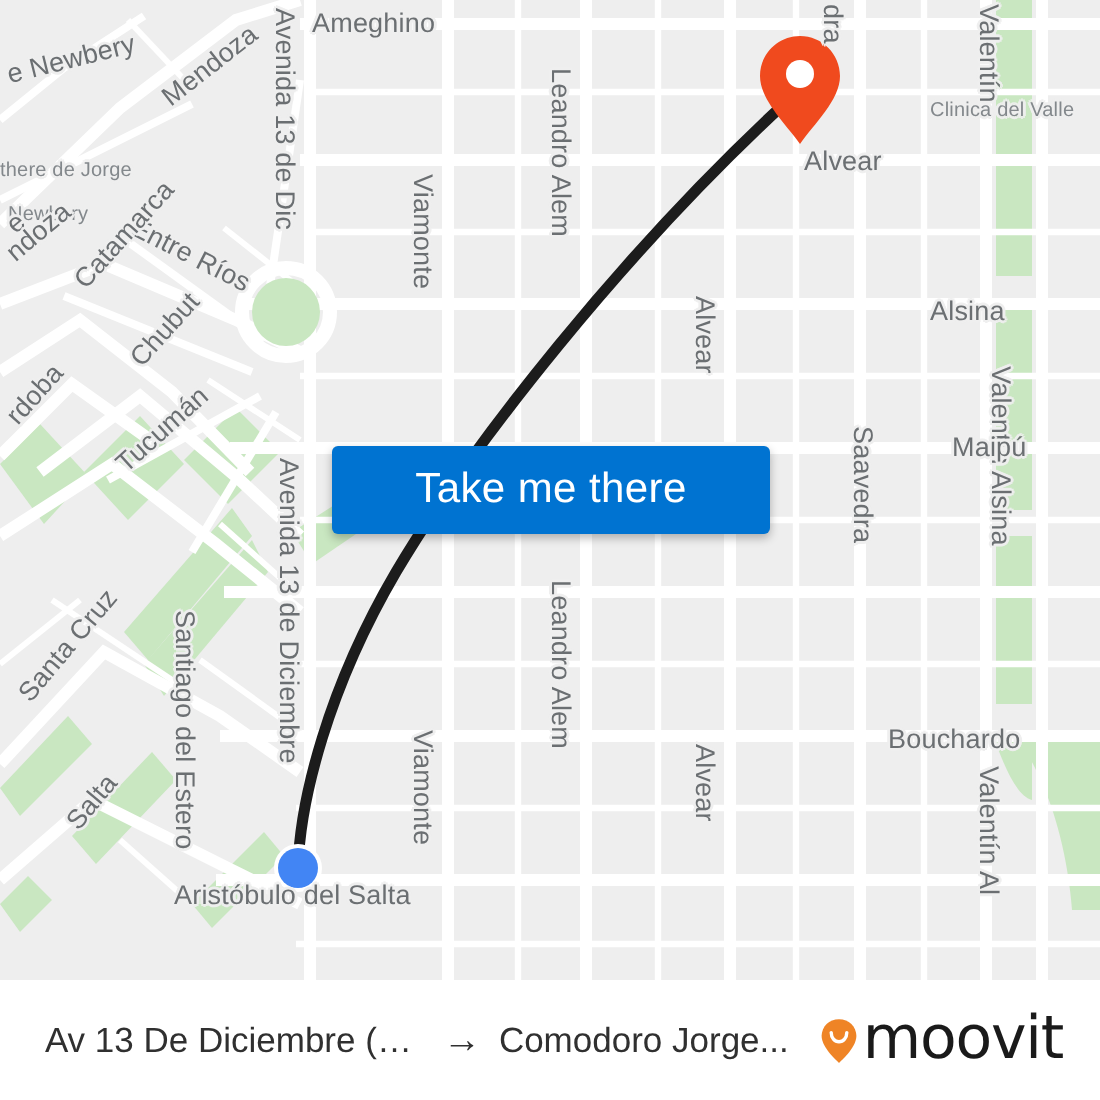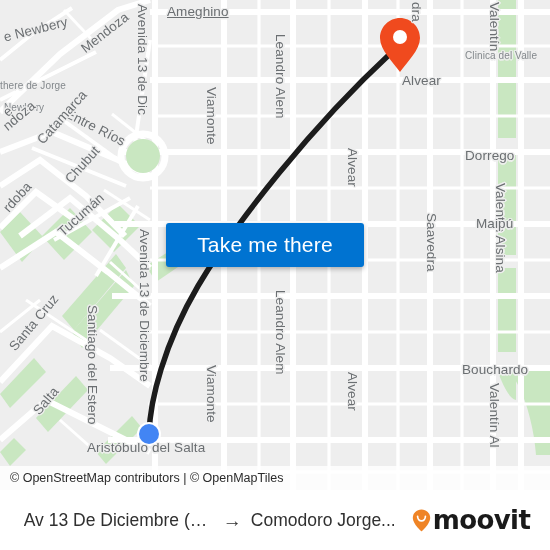--- a/index.html
+++ b/index.html
@@ -53,21 +53,21 @@
       1px 1px 0 rgba(238,238,238,0.95), -1px -1px 0 rgba(238,238,238,0.95),
       1px -1px 0 rgba(238,238,238,0.95), -1px 1px 0 rgba(238,238,238,0.95);
   }
   .maplabel.poi   { font-size: 10px; color: #83888c; }
 
   
   #take-me-there {
     position: absolute;
     left: 166px;
     top: 223px;
-    width: 198px;
+    width: 219px;
     height: 44px;
     background: #0073d1;
     color: #ffffff;
     border: none;
     border-radius: 3px;
     font-family: "Liberation Sans", sans-serif;
     font-size: 21px;
     line-height: 44px;
     text-align: center;
     padding: 0;
@@ -133,22 +133,22 @@
     flex: 0 0 auto;
   }
   #moovit-pin {
     width: 19px;
     height: 23px;
     margin-right: 2px;
     display: block;
   }
   #moovit-wordmark {
     font-family: "DejaVu Sans", sans-serif;
-    font-size: 26px;
-    font-weight: bold;
+    font-size: 30px;
+    font-weight: normal;
     color: #1a1a1a;
     letter-spacing: -0.6px;
     line-height: 1;
   }
 </style>
 </head>
 <body>
 
 <div id="app">
 
@@ -292,58 +292,57 @@
           <path d="M400 18 C389 18 380 27 380 38 C380 50 393 62 400 72
                    C407 62 420 50 420 38 C420 27 411 18 400 18 Z" fill="#f04a1e"></path>
           <circle cx="400" cy="37" r="7" fill="#ffffff"></circle>
         </g>
 
       </g>
     </svg>
 
     <div id="map-labels">
         <div class="maplabel" style="left: 2px; top: 30px; transform-origin: left top; transform: rotate(-14deg);">e Newbery</div>
-        <div class="maplabel" style="left: 167px; top: 4px; transform-origin: left top; text-decoration: underline;">Ameghino</div>
+        <div class="maplabel" style="left: 156px; top: 4px; transform-origin: left top;">Ameghino</div>
         <div class="maplabel" style="left: 78px; top: 44px; transform-origin: left top; transform: rotate(-38deg);">Mendoza</div>
         <div class="maplabel" style="left: 150px; top: 4px; transform-origin: left top; transform: rotate(90deg);">Avenida 13 de Dic</div>
         <div class="maplabel" style="left: 288px; top: 34px; transform-origin: left top; transform: rotate(90deg);">Leandro Alem</div>
         <div class="maplabel" style="left: 219px; top: 87px; transform-origin: left top; transform: rotate(90deg);">Viamonte</div>
         <div class="maplabel" style="left: 424px; top: 2px; transform-origin: left top; transform: rotate(90deg);">dra</div>
         <div class="maplabel" style="left: 502px; top: 2px; transform-origin: left top; transform: rotate(90deg);">Valentín</div>
         <div class="maplabel poi" style="left: 465px; top: 50px; transform-origin: left top;">Clinica del Valle</div>
         <div class="maplabel" style="left: 402px; top: 73px; transform-origin: left top;">Alvear</div>
         <div class="maplabel poi" style="left: 0px; top: 80px; transform-origin: left top;">there de Jorge</div>
         <div class="maplabel poi" style="left: 4px; top: 90px; transform-origin: left top; margin-top: 12px;">Newbery</div>
         <div class="maplabel" style="left: 70px; top: 106px; transform-origin: left top; transform: rotate(27deg);">Entre Ríos</div>
         <div class="maplabel" style="left: 0px; top: 108px; transform-origin: left top; transform: rotate(-40deg);">e</div>
         <div class="maplabel" style="left: 0px; top: 122px; transform-origin: left top; transform: rotate(-40deg);">ndoza</div>
         <div class="maplabel" style="left: 34px; top: 137px; transform-origin: left top; transform: rotate(-48deg);">Catamarca</div>
-        <div class="maplabel" style="left: 465px; top: 148px; transform-origin: left top;">Dorrego</div>
+        <div class="maplabel" style="left: 465px; top: 148px; transform-origin: left top;">Alsina</div>
         <div class="maplabel" style="left: 360px; top: 148px; transform-origin: left top; transform: rotate(90deg);">Alvear</div>
         <div class="maplabel" style="left: 62px; top: 176px; transform-origin: left top; transform: rotate(-48deg);">Chubut</div>
         <div class="maplabel" style="left: 508px; top: 183px; transform-origin: left top; transform: rotate(90deg);">Valentín Alsina</div>
         <div class="maplabel" style="left: 452px; top: 216px; transform-origin: left top; margin-left: 24px;">Maipú</div>
         <div class="maplabel" style="left: 439px; top: 213px; transform-origin: left top; transform: rotate(90deg);">Saavedra</div>
         <div class="maplabel" style="left: 0px; top: 205px; transform-origin: left top; transform: rotate(-48deg);">rdoba</div>
         <div class="maplabel" style="left: 55px; top: 228px; transform-origin: left top; transform: rotate(-42deg);">Tucumán</div>
         <div class="maplabel" style="left: 152px; top: 229px; transform-origin: left top; transform: rotate(90deg);">Avenida 13 de Diciembre</div>
         <div class="maplabel" style="left: 100px; top: 305px; transform-origin: left top; transform: rotate(90deg);">Santiago del Estero</div>
         <div class="maplabel" style="left: 288px; top: 290px; transform-origin: left top; transform: rotate(90deg);">Leandro Alem</div>
         <div class="maplabel" style="left: 6px; top: 344px; transform-origin: left top; transform: rotate(-50deg);">Santa Cruz</div>
         <div class="maplabel" style="left: 219px; top: 365px; transform-origin: left top; transform: rotate(90deg);">Viamonte</div>
         <div class="maplabel" style="left: 360px; top: 372px; transform-origin: left top; transform: rotate(90deg);">Alvear</div>
-        <div class="maplabel" style="left: 462px; top: 362px; transform-origin: left top;">Bouchardo</div>
+        <div class="maplabel" style="left: 444px; top: 362px; transform-origin: left top;">Bouchardo</div>
         <div class="maplabel" style="left: 502px; top: 383px; transform-origin: left top; transform: rotate(90deg);">Valentín Al</div>
         <div class="maplabel" style="left: 30px; top: 408px; transform-origin: left top; transform: rotate(-50deg);">Salta</div>
         <div class="maplabel" style="left: 87px; top: 440px; transform-origin: left top;">Aristóbulo del Salta</div>
       </div>
 
     <button id="take-me-there">Take me there</button>
 
-    <div id="attribution">© OpenStreetMap contributors | © OpenMapTiles</div>
   </div>
 
   <div id="bottom-bar">
     <div id="route-summary">
       <span class="route-endpoint">Av 13 De Diciembre (La Anoni...</span>
       <span id="route-arrow">→</span>
       <span class="route-endpoint">Comodoro Jorge...</span>
     </div>
 
     <div id="moovit-logo">

